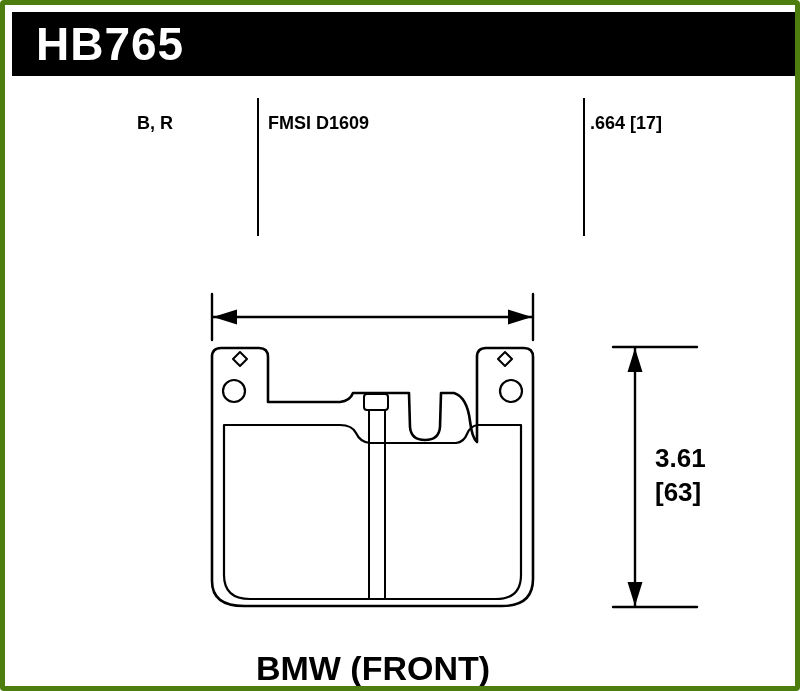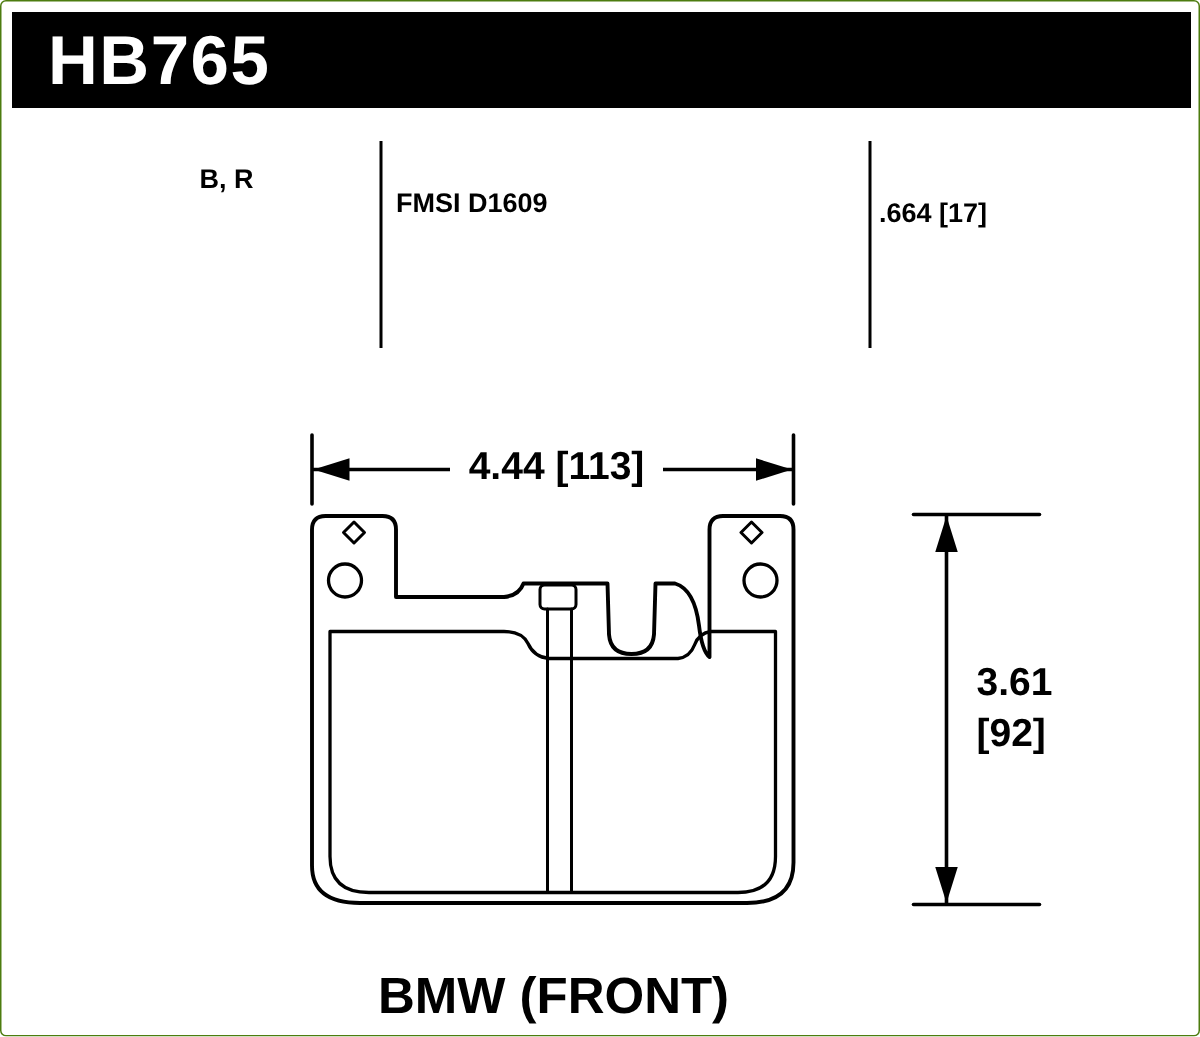--- a/index.html
+++ b/index.html
@@ -1,20 +1,20 @@
 <!DOCTYPE html>
 <html><head>
 <meta charset="utf-8">
 <style>
   * { margin:0; padding:0; box-sizing:border-box; }
   html,body { background:#ffffff; }
   body { font-family:"Liberation Sans", sans-serif; }
   .sheet {
     position:relative; width:800px; height:691px; background:#ffffff;
-    border:1px solid #4d7c0f; border-radius:4px; overflow:hidden;
+    border:5px solid #4d7c0f; border-radius:4px; overflow:hidden;
   }
   .header-bar {
     position:absolute; left:7px; top:7px; width:786px; height:64px;
     background:#000000; display:flex; align-items:center;
   }
   .part-number {
     color:#ffffff; font-size:46px; font-weight:bold; letter-spacing:1px;
     padding-left:24px; line-height:64px;
   }
   .spec-text { position:absolute; font-size:18px; font-weight:bold; color:#000; white-space:nowrap; }
@@ -36,45 +36,42 @@
 <body>
 
 <div class="sheet">
 
   <div class="header-bar">
     <div class="part-number">HB765</div>
   </div>
 
   <div class="spec-text" style="left:100px; top:108px; width:100px; text-align:center;">B, R</div>
   <div class="divider" style="left:252px;"></div>
-  <div class="spec-text" style="left:263px; top:124px;">FMSI D1609</div>
+  <div class="spec-text" style="left:263px; top:108px;">FMSI D1609</div>
   <div class="divider" style="left:578px;"></div>
-  <div class="spec-text" style="left:585px; top:108px;margin-top:23px;">.664 [17]</div>
+  <div class="spec-text" style="left:585px; top:108px;">.664 [17]</div>
 
   <svg style="left:200px; top:285px;" width="340" height="54" viewBox="0 0 340 54">
     <line class="stroke" x1="7" y1="4" x2="7" y2="50" stroke-width="2.4"></line>
     <line class="stroke" x1="328" y1="4" x2="328" y2="50" stroke-width="2.4"></line>
     <line class="stroke" x1="8" y1="27" x2="327" y2="27" stroke-width="2.4"></line>
     <polygon points="8,27 32,19.5 32,34.5" fill="#000"></polygon>
     <polygon points="327,27 303,19.5 303,34.5" fill="#000"></polygon>
   </svg>
-  <div class="dim-text hdim-label">
-    <span>4.44 [113]</span>
-  </div>
 
   <svg style="left:595px; top:330px;" width="110" height="290" viewBox="0 0 110 290">
     <line class="stroke" x1="13" y1="12" x2="97" y2="12" stroke-width="2.4"></line>
     <line class="stroke" x1="13" y1="272" x2="97" y2="272" stroke-width="2.4"></line>
     <line class="stroke" x1="35" y1="13" x2="35" y2="271" stroke-width="2.4"></line>
     <polygon points="35,13 27.5,37 42.5,37" fill="#000"></polygon>
     <polygon points="35,271 27.5,247 42.5,247" fill="#000"></polygon>
   </svg>
   <div class="dim-text vdim-label">
     <div>3.61</div>
-    <div>[92]</div>
+    <div>[63]</div>
   </div>
 
   <svg style="left:201px; top:338px;" width="335" height="270" viewBox="0 0 335 270">
 
     <path class="stroke" stroke-width="2.6" d="M 6 238
          L 6 14 Q 6 5 15 5 L 53 5 Q 62 5 62 14 L 62 59
          L 134 59 Q 144 58 147 50
          L 203 50
          L 204 84 Q 205 97 219 97 Q 233 97 234 84 L 235 50
          L 248 50

